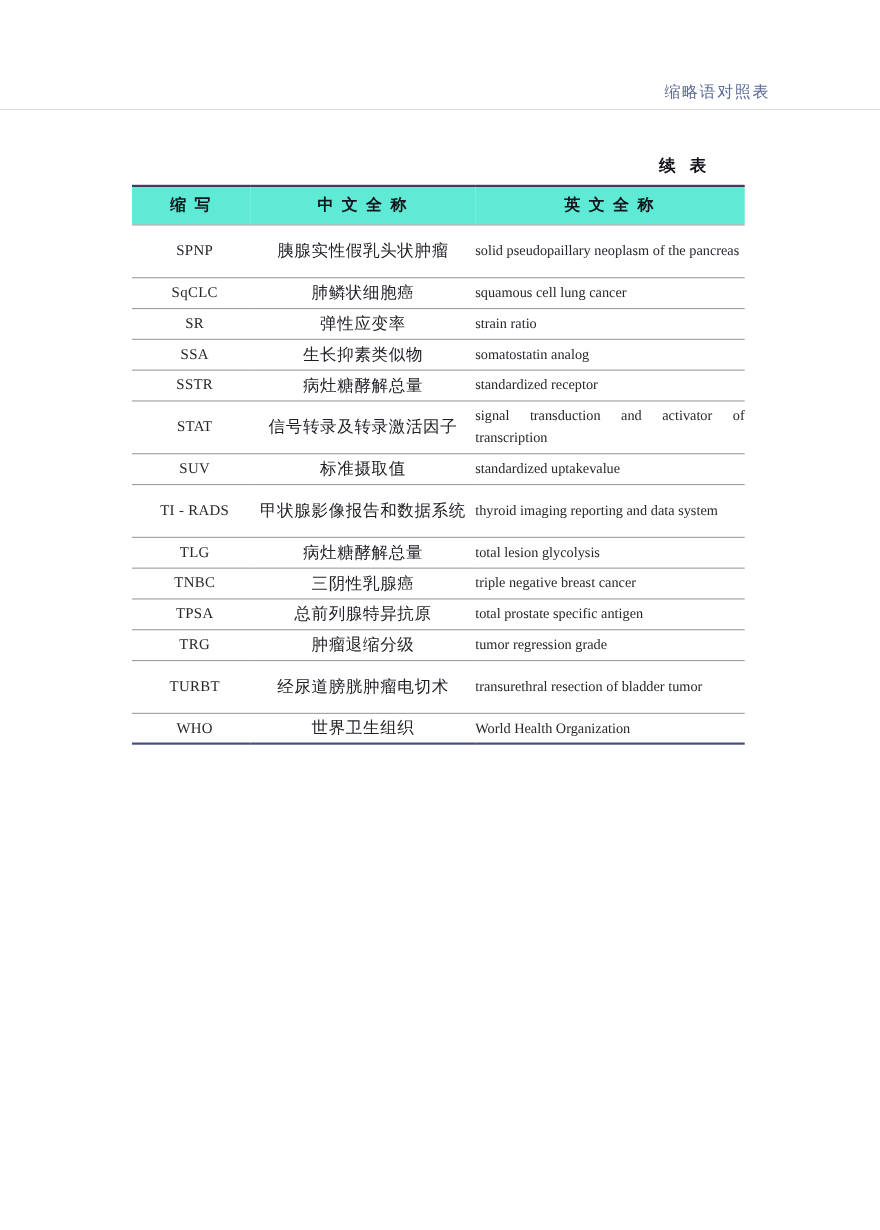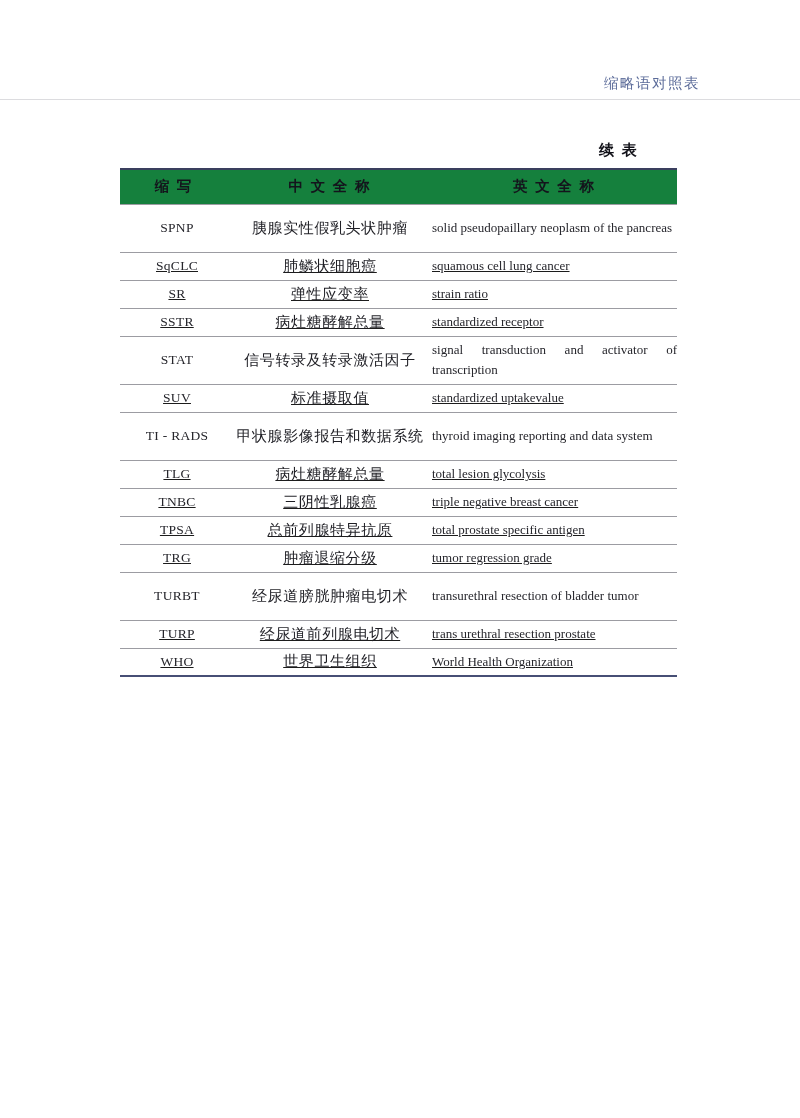--- a/index.html
+++ b/index.html
@@ -33,51 +33,52 @@
 
   
   .continued {
     position: absolute;
     top: 141px;
     left: 599px;
     font-size: 15px;
     font-weight: bold;
     color: #111118;
     letter-spacing: 2px;
+    font-family: Liberation Mono, monospace;
   }
 
   
   .abbr-table {
     position: absolute;
     top: 168px;
     left: 120px;
     width: 557px;
     border-collapse: collapse;
     table-layout: fixed;
     border-top: 2px solid #3a3f5e;
     border-bottom: 2px solid #474f75;
   }
   .abbr-table thead tr {
-    background: #15803d;
+    background: #5eead4;
     height: 35px;
   }
   .abbr-table th {
     font-size: 14.5px;
     font-weight: bold;
     color: #14141c;
     text-align: center;
     letter-spacing: 2px;
     vertical-align: middle;
   }
   .abbr-table td {
     vertical-align: middle;
     border-top: 1px solid #9c9ca2;
     text-align: center;
   }
-  .abbr-table tr.r1 { height: 28px; text-decoration: underline; }
+  .abbr-table tr.r1 { height: 28px; }
   .abbr-table tr.r2 { height: 48px; }
   .col-abbr { width: 108px; }
   .col-zh   { width: 204px; }
   .col-en   { width: 245px; }
   td.abbr {
     padding-left: 6px;
     font-size: 13.5px;
     letter-spacing: 0.3px;
     color: #26262c;
   }
@@ -147,20 +148,25 @@
         <td class="abbr">SqCLC</td>
         <td class="zh">肺鳞状细胞癌</td>
         <td class="en">squamous cell lung cancer</td>
       </tr>
       <tr class="r1">
         <td class="abbr">SR</td>
         <td class="zh">弹性应变率</td>
         <td class="en">strain ratio</td>
       </tr>
       <tr class="r1">
+        <td class="abbr">SSA</td>
+        <td class="zh">生长抑素类似物</td>
+        <td class="en">somatostatin analog</td>
+      </tr>
+      <tr class="r1">
         <td class="abbr">SSTR</td>
         <td class="zh">病灶糖酵解总量</td>
         <td class="en">standardized receptor</td>
       </tr>
       <tr class="r2">
         <td class="abbr">STAT</td>
         <td class="zh">信号转录及转录激活因子</td>
         <td class="en">signal transduction and activator of transcription</td>
       </tr>
       <tr class="r1">
@@ -192,25 +198,20 @@
         <td class="abbr">TRG</td>
         <td class="zh">肿瘤退缩分级</td>
         <td class="en">tumor regression grade</td>
       </tr>
       <tr class="r2">
         <td class="abbr">TURBT</td>
         <td class="zh">经尿道膀胱肿瘤电切术</td>
         <td class="en">transurethral  resection  of  bladder tumor</td>
       </tr>
       <tr class="r1">
-        <td class="abbr">TURP</td>
-        <td class="zh">经尿道前列腺电切术</td>
-        <td class="en">trans urethral resection prostate</td>
-      </tr>
-      <tr class="r1">
         <td class="abbr">WHO</td>
         <td class="zh">世界卫生组织</td>
         <td class="en">World Health Organization</td>
       </tr>
     </tbody>
   </table>
 
   <div class="pageno">007</div>
   <div class="pageno-rule"></div>
 

